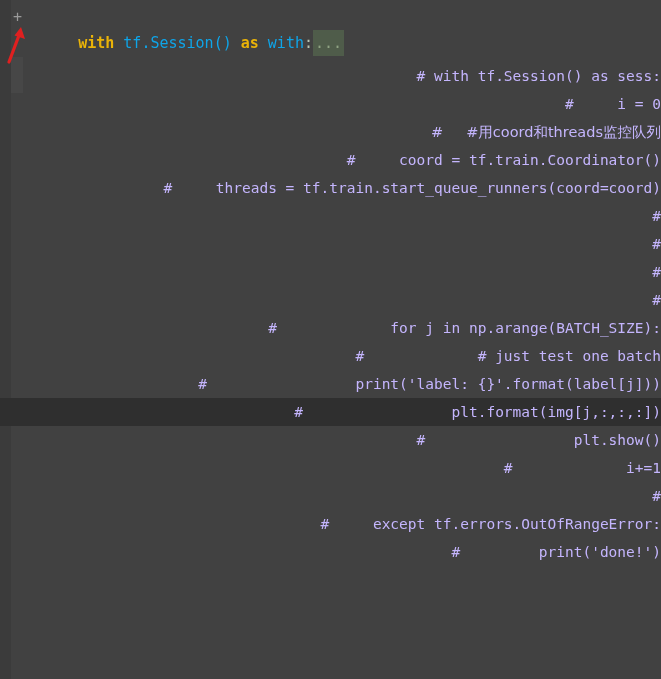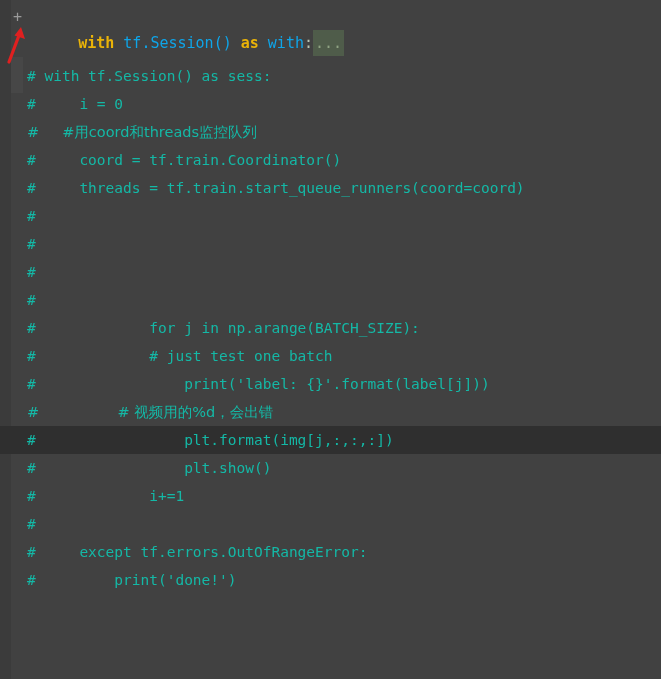--- a/index.html
+++ b/index.html
@@ -94,23 +94,24 @@
     left: 0;
     top: 62px;
     width: 661px;
   }
   .code-line {
     position: relative;
     height: 28px;
     line-height: 28px;
     white-space: pre;
     font-size: 14.5px;
-    color: #14b8a6;
+    color: #c4b5fd;
     padding-left: 27px;
     box-sizing: border-box;
+    text-align: right;
   }
   .code-line.current {
     background: #2f2f2f;
   }
   .code-line .txt {
     display: inline-block;
   }
   .cjk { font-family: "DejaVu Sans", "Liberation Sans", sans-serif; }
 </style>
 </head>
@@ -139,21 +140,20 @@
       <div class="code-line"><span class="txt cjk">#     #用coord和threads监控队列</span></div>
       <div class="code-line"><span class="txt">#     coord = tf.train.Coordinator()</span></div>
       <div class="code-line"><span class="txt">#     threads = tf.train.start_queue_runners(coord=coord)</span></div>
       <div class="code-line"><span class="txt">#</span></div>
       <div class="code-line"><span class="txt">#</span></div>
       <div class="code-line"><span class="txt">#</span></div>
       <div class="code-line"><span class="txt">#</span></div>
       <div class="code-line"><span class="txt">#             for j in np.arange(BATCH_SIZE):</span></div>
       <div class="code-line"><span class="txt">#             # just test one batch</span></div>
       <div class="code-line"><span class="txt">#                 print('label: {}'.format(label[j]))</span></div>
-      <div class="code-line"><span class="txt cjk">#                 # 视频用的%d，会出错</span></div>
       <div class="code-line current"><span class="txt">#                 plt.format(img[j,:,:,:])</span></div>
       <div class="code-line"><span class="txt">#                 plt.show()</span></div>
       <div class="code-line"><span class="txt">#             i+=1</span></div>
       <div class="code-line"><span class="txt">#</span></div>
       <div class="code-line"><span class="txt">#     except tf.errors.OutOfRangeError:</span></div>
       <div class="code-line"><span class="txt">#         print('done!')</span></div>
     </div>
 
 </div>
 

